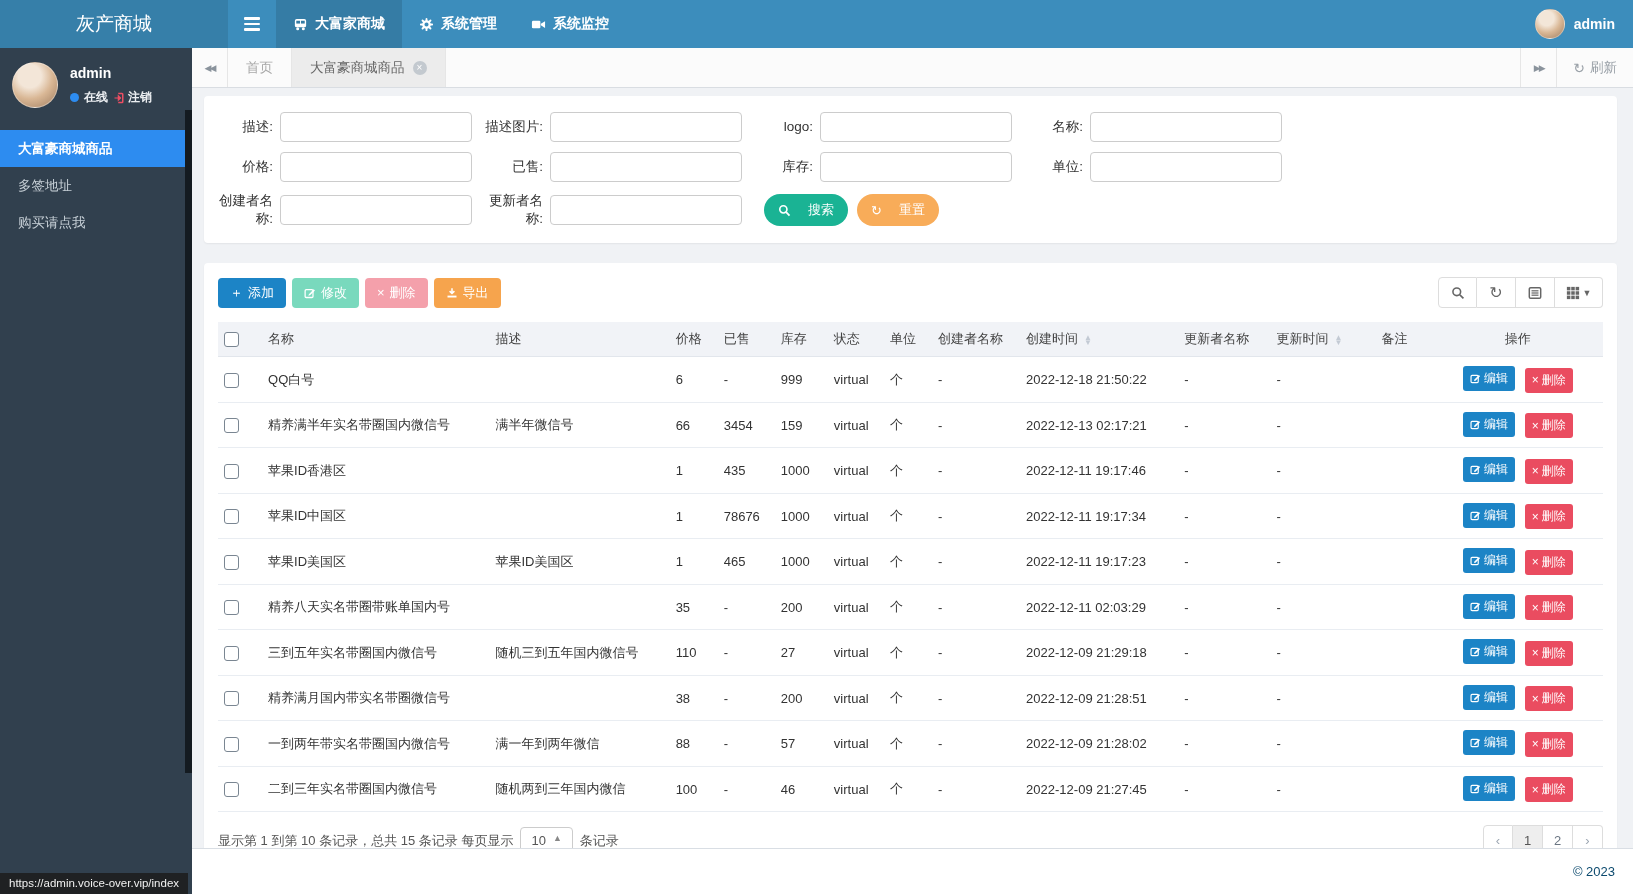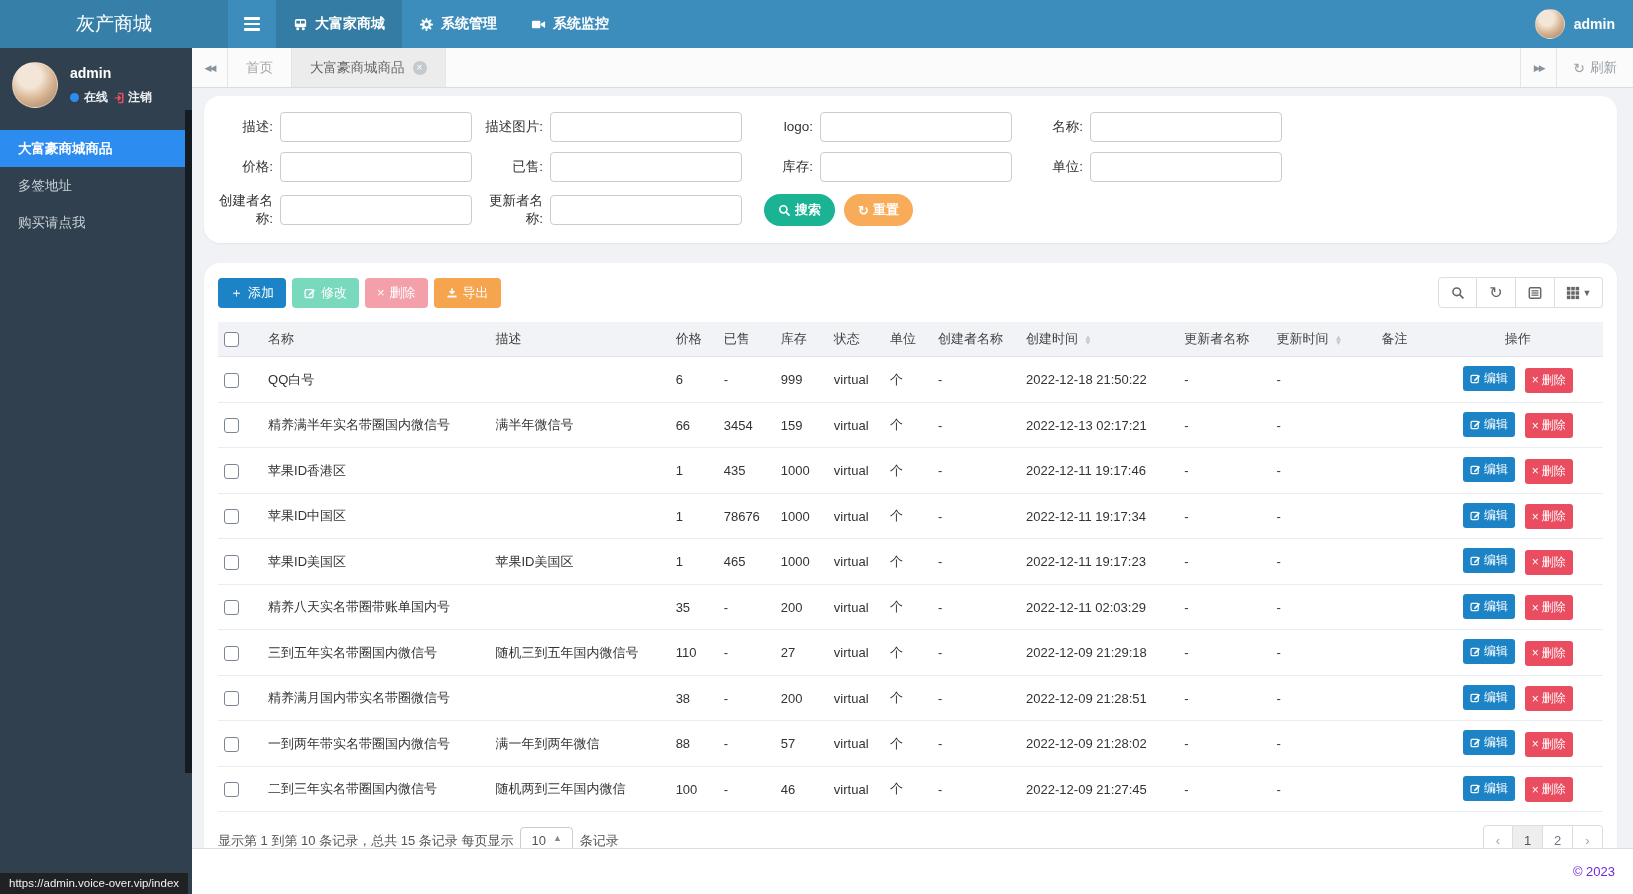--- a/index.html
+++ b/index.html
@@ -42,30 +42,30 @@
   .tab-nav-btn { width:36px; display:flex; align-items:center; justify-content:center; color:#8a939c; font-size:9px; letter-spacing:-2px; cursor:pointer; border-right:1px solid #e6e6e6; }
   .tab-nav-btn.right { border-right:none; border-left:1px solid #e6e6e6; }
   .tab { display:flex; align-items:center; padding:0 18px; border-right:1px solid #e6e6e6; font-size:13.5px; color:#a9a9a9; cursor:pointer; }
   .tab.active { background:#ececec; color:#666; }
   .tab-close { width:14px; height:14px; border-radius:50%; background:#c3c9cf; color:#fff; font-size:10px; line-height:14px; text-align:center; margin-left:8px; cursor:pointer; }
   .tab-spacer { flex:1; }
   .refresh-btn { display:flex; align-items:center; gap:5px; padding:0 16px; color:#9aa1a8; border-left:1px solid #e6e6e6; font-size:13.5px; cursor:pointer; }
   .refresh-btn .rot { font-size:14px; }
 
   .content { flex:1; padding:8px 16px 0 12px; overflow:hidden; }
-  .card { background:#fff; border-radius:16px; box-shadow:0 1px 2px rgba(0,0,0,.06); }
+  .card { background:#fff; border-radius:4px; box-shadow:0 1px 2px rgba(0,0,0,.06); }
 
   
   .search-card { padding:16px 10px 15px; margin-bottom:20px; }
   .form-grid { display:grid; grid-template-columns:repeat(4,270px); row-gap:10px; }
   .form-cell { display:flex; align-items:center; }
   .form-cell label { width:66px; text-align:right; padding-right:7px; color:#333; font-size:13.5px; line-height:1.35; cursor:default; }
   .form-cell input { width:192px; height:30px; border:1px solid #ccc; border-radius:4px; padding:0 8px; font-size:13px; outline:none; }
   .form-actions { grid-column:3; display:flex; align-items:center; gap:9px; padding-left:10px; }
-  .pill { display:inline-flex; align-items:center; gap:4px; border:none; color:#fff; font-size:13px; padding:7px 14px; border-radius:16px; cursor:pointer;font-weight:bold; }
+  .pill { display:inline-flex; align-items:center; gap:17px; border:none; color:#fff; font-size:13px; padding:7px 14px; border-radius:16px; cursor:pointer; }
   .pill.green { background:#1ab394; }
   .pill.orange { background:#f8ac59; }
   .pill .rot { font-size:13px; line-height:1; }
 
   
   .table-card { padding:14px 14px 16px; }
   .table-toolbar { display:flex; justify-content:space-between; align-items:center; margin-bottom:14px; }
   .btn-row { display:flex; gap:6px; }
   .tbtn { display:inline-flex; align-items:center; gap:5px; border:none; color:#fff; font-size:13px; padding:6px 12px; border-radius:4px; cursor:pointer; }
   .tbtn.add { background:#1c84c6; }
@@ -96,21 +96,21 @@
   .pg-summary { color:#555; display:flex; align-items:center; gap:7px; }
   .page-size { display:inline-flex; align-items:flex-start; gap:7px; border:1px solid #ccc; border-radius:4px; background:#fff; color:#555; padding:5px 10px; font-size:13px; cursor:pointer; }
   .page-size .caret-up { font-size:9px; color:#888; }
   .pager { display:flex; }
   .pgbtn { min-width:30px; height:31px; background:#fff; border:1px solid #ddd; border-left-width:0; color:#9aa5b1; font-size:13px; display:flex; align-items:center; justify-content:center; padding:0 10px; cursor:pointer; }
   .pgbtn:first-child { border-left-width:1px; border-radius:4px 0 0 4px; }
   .pgbtn:last-child { border-radius:0 4px 4px 0; }
   .pgbtn.num { color:#6b7683; }
   .pgbtn.active { background:#eee; color:#555; }
 
-  .main-footer { background:#fff; border-top:1px solid #d9dee4; padding:15px 18px; text-align:right; color:#6d28d9; font-size:13px; flex:none; }
+  .main-footer { background:#fff; border-top:1px solid #d9dee4; padding:15px 18px; text-align:right; color:#0c4a6e; font-size:13px; flex:none; }
 
   .status-tooltip { position:absolute; left:0; bottom:0; background:#1f2123; color:#f1f1f1; font-size:11.5px; padding:4px 9px 5px; z-index:50; }
 
   svg { display:block; }
 </style>
 </head>
 <body>
 
 <header class="topbar">
   <div class="logo">灰产商城</div>

